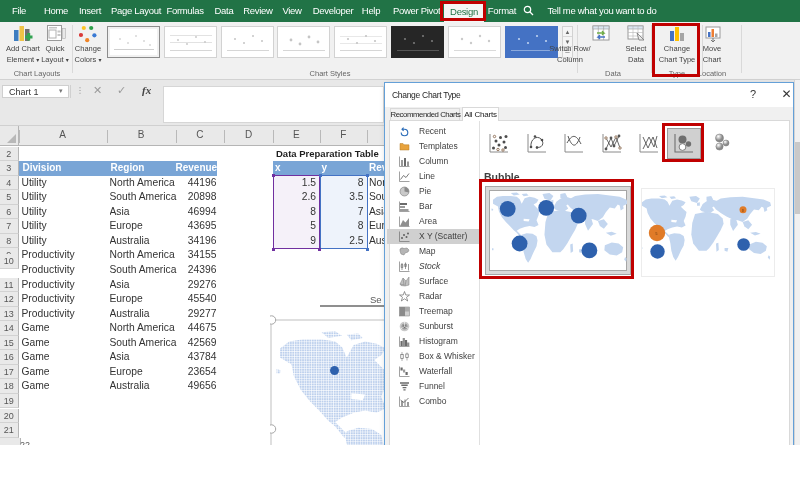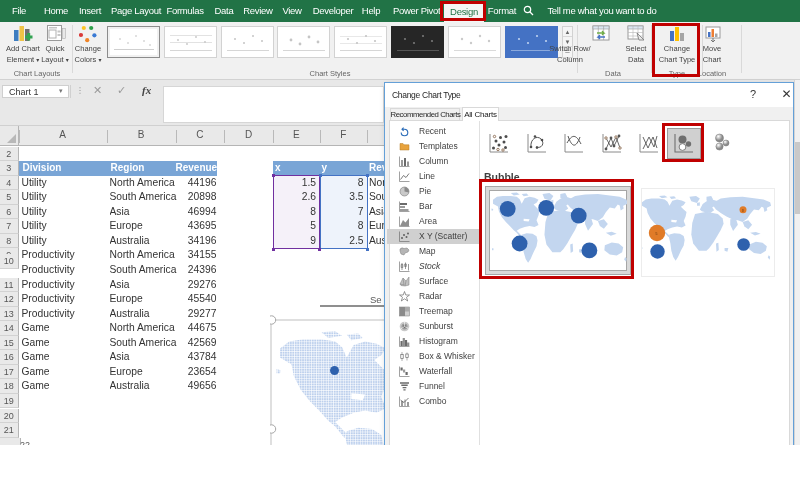--- a/index.html
+++ b/index.html
@@ -289,20 +289,21 @@
       <div class="rowhdr" style="top:218.85px;">17</div>
     <div class="rowhdr" style="top:233.4px;">18</div>
       <div class="rowhdr" style="top:247.95px;">19</div>
     <div class="rowhdr" style="top:262.5px;">20</div>
       <div class="rowhdr" style="top:277.05px;">21</div>
     <div class="rowhdr" style="top:291.6px;padding-left:20px;">22</div>
       <div class="rowhdr" style="top:306.15px;">23</div>
     <div class="rowhdr" style="top:320.7px;">24</div>
       <div class="rowhdr" style="top:335.25px;">25</div>
 
+    <div class="cell" style="left:276px;top:0.6px;width:120px;font-weight:bold;font-size:9.5px;color:#1f1f1f;">Data Preparation Table</div>
 
     <div class="cell hcell" style="left:18.5px;top:15.15px;width:88px;padding-left:4px;">Division</div>
     <div class="cell hcell" style="left:106.5px;top:15.15px;width:69px;padding-left:4px;">Region</div>
     <div class="cell hcell num" style="left:175.5px;top:15.15px;width:41px;">Revenue</div>
     <div class="cell hcell" style="left:273px;top:15.15px;width:46.5px;padding-left:2px;">x</div>
     <div class="cell hcell" style="left:319.5px;top:15.15px;width:47.5px;padding-left:2px;">y</div>
     <div class="cell hcell" style="left:367px;top:15.15px;width:46px;padding-left:2px;">Revenue</div>
 
     <div class="cell" style="left:21.5px;top:29.7px;width:85px;">Utility</div>
     <div class="cell" style="left:109.5px;top:29.7px;width:68px;">North America</div>

